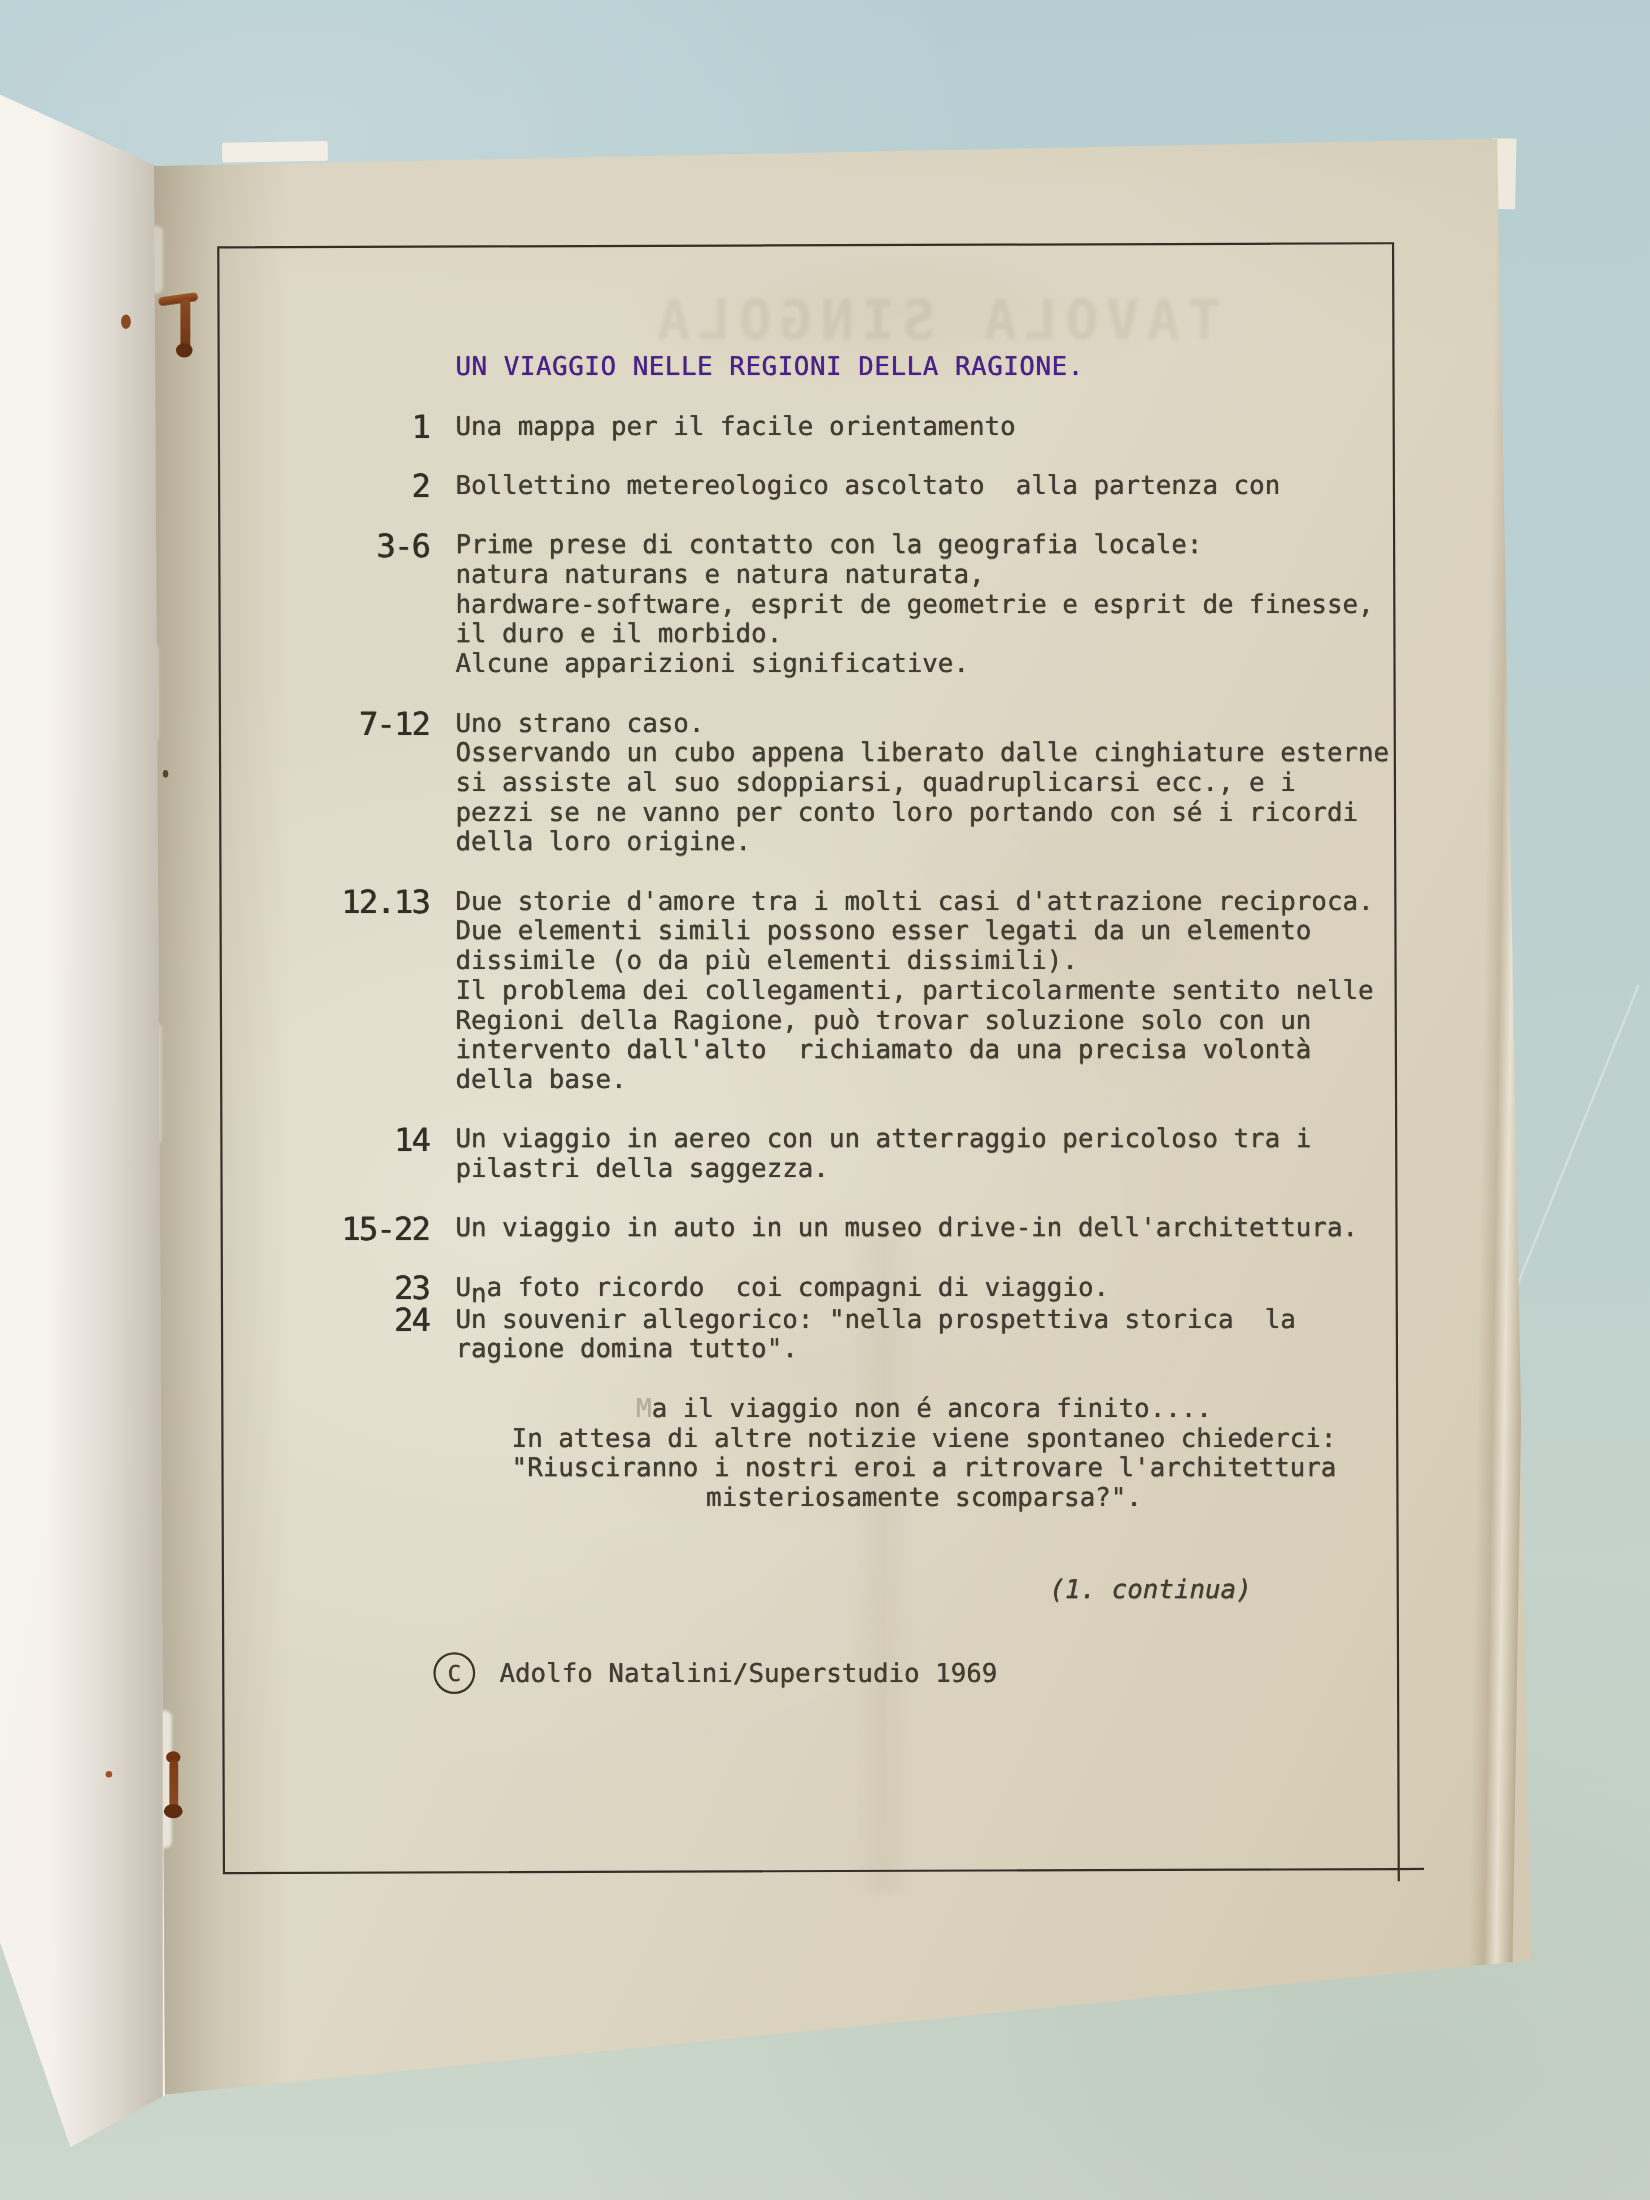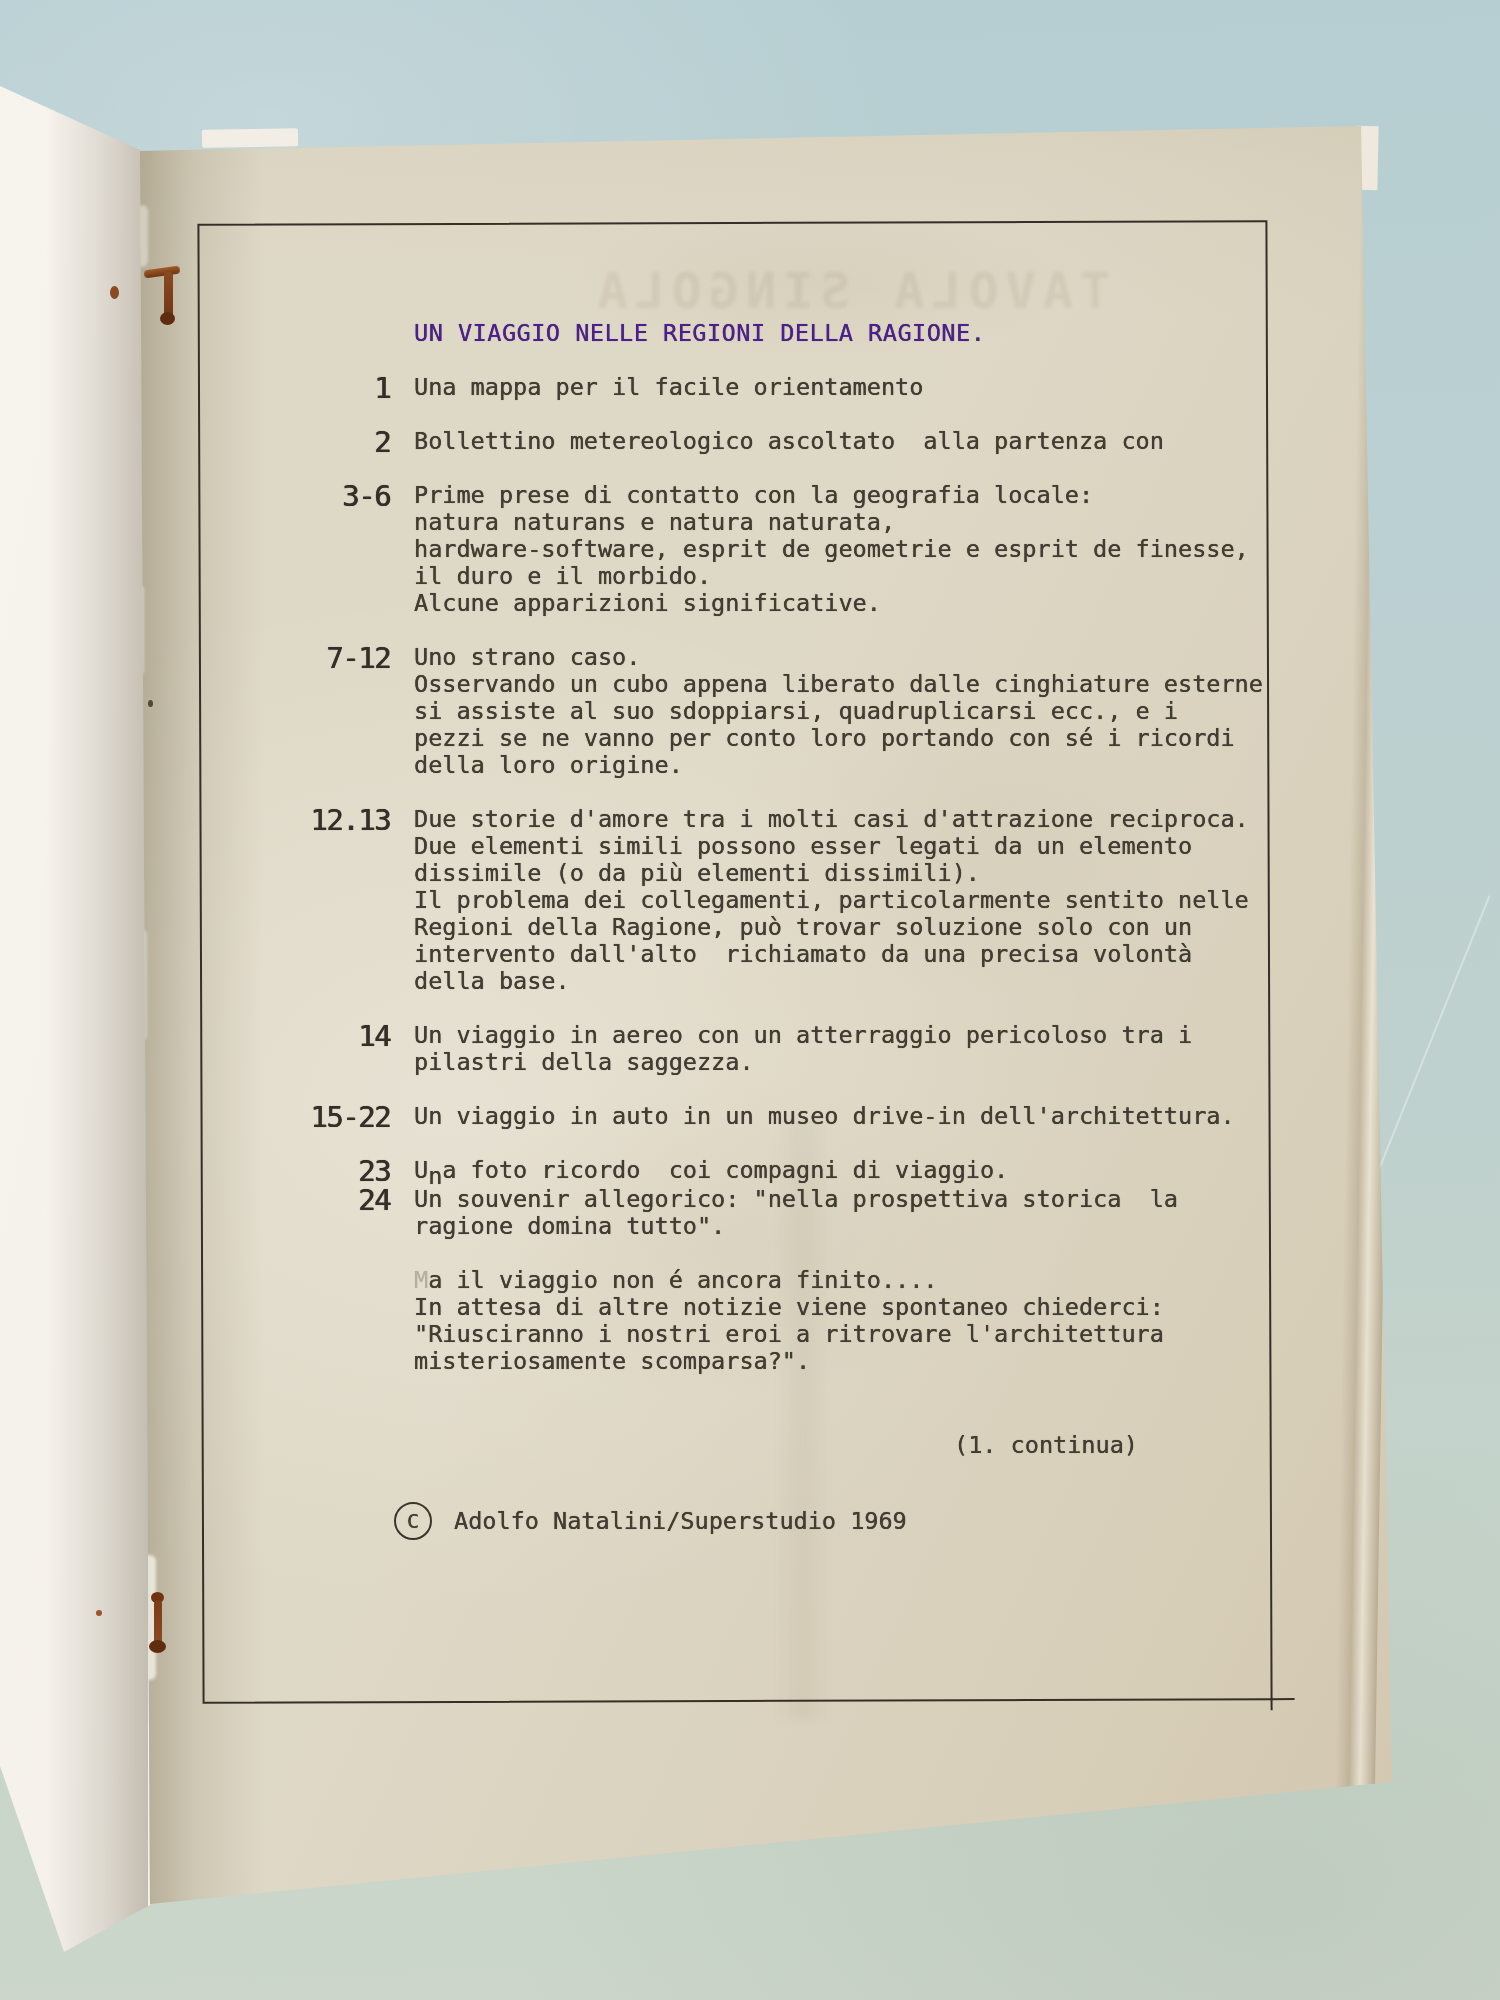--- a/index.html
+++ b/index.html
@@ -68,22 +68,22 @@
     text-shadow:0 0 .7px rgba(62,56,47,.9),.3px .3px .5px rgba(62,56,47,.35);}
   .line{white-space:pre;height:27px;}
   .doc-title{white-space:pre;letter-spacing:.5px;color:#4c1d95;}
   .toc-row{position:relative;margin-top:27px;}
   .toc-row.no-gap{margin-top:2px;}
   .toc-num{position:absolute;right:100%;margin-right:24px;width:180px;text-align:right;
     font-size:29px;letter-spacing:-1.5px;line-height:28px;color:#332e27;
     text-shadow:.6px 0 rgba(51,46,39,.9),0 0 1px rgba(51,46,39,.5);white-space:pre;}
   .lowered{position:relative;top:6px;}
   .faded{opacity:.28;}
-  .closing-paragraph{margin-top:27px;}
-  .continuation{margin-top:57px;margin-left:540px;white-space:pre;}
+  .closing-paragraph{margin-top:27px;text-align:center;}
+  .continuation{margin-top:57px;margin-left:540px;white-space:pre;font-style:italic;}
   .copyright-row{margin-top:43px;margin-left:-20px;display:flex;align-items:center;}
   .c-circle{width:34px;height:34px;border:2.5px solid #3b352c;border-radius:50%;
     display:flex;align-items:center;justify-content:center;
     font-size:20px;line-height:20px;margin-right:22px;flex:0 0 auto;}
   
   .staple-top{position:absolute;left:142px;top:262px;width:44px;height:64px;z-index:4;}
   .staple-top .bar{position:absolute;left:2px;top:6px;width:36px;height:8px;border-radius:4px;
     transform:rotate(-8deg);background:linear-gradient(180deg,#a05a28,#6e3413);filter:blur(.4px);}
   .staple-top .leg{position:absolute;left:22px;top:10px;width:9px;height:48px;border-radius:4px;
     background:linear-gradient(180deg,#8a4a22,#6f3514);filter:blur(.4px);}

